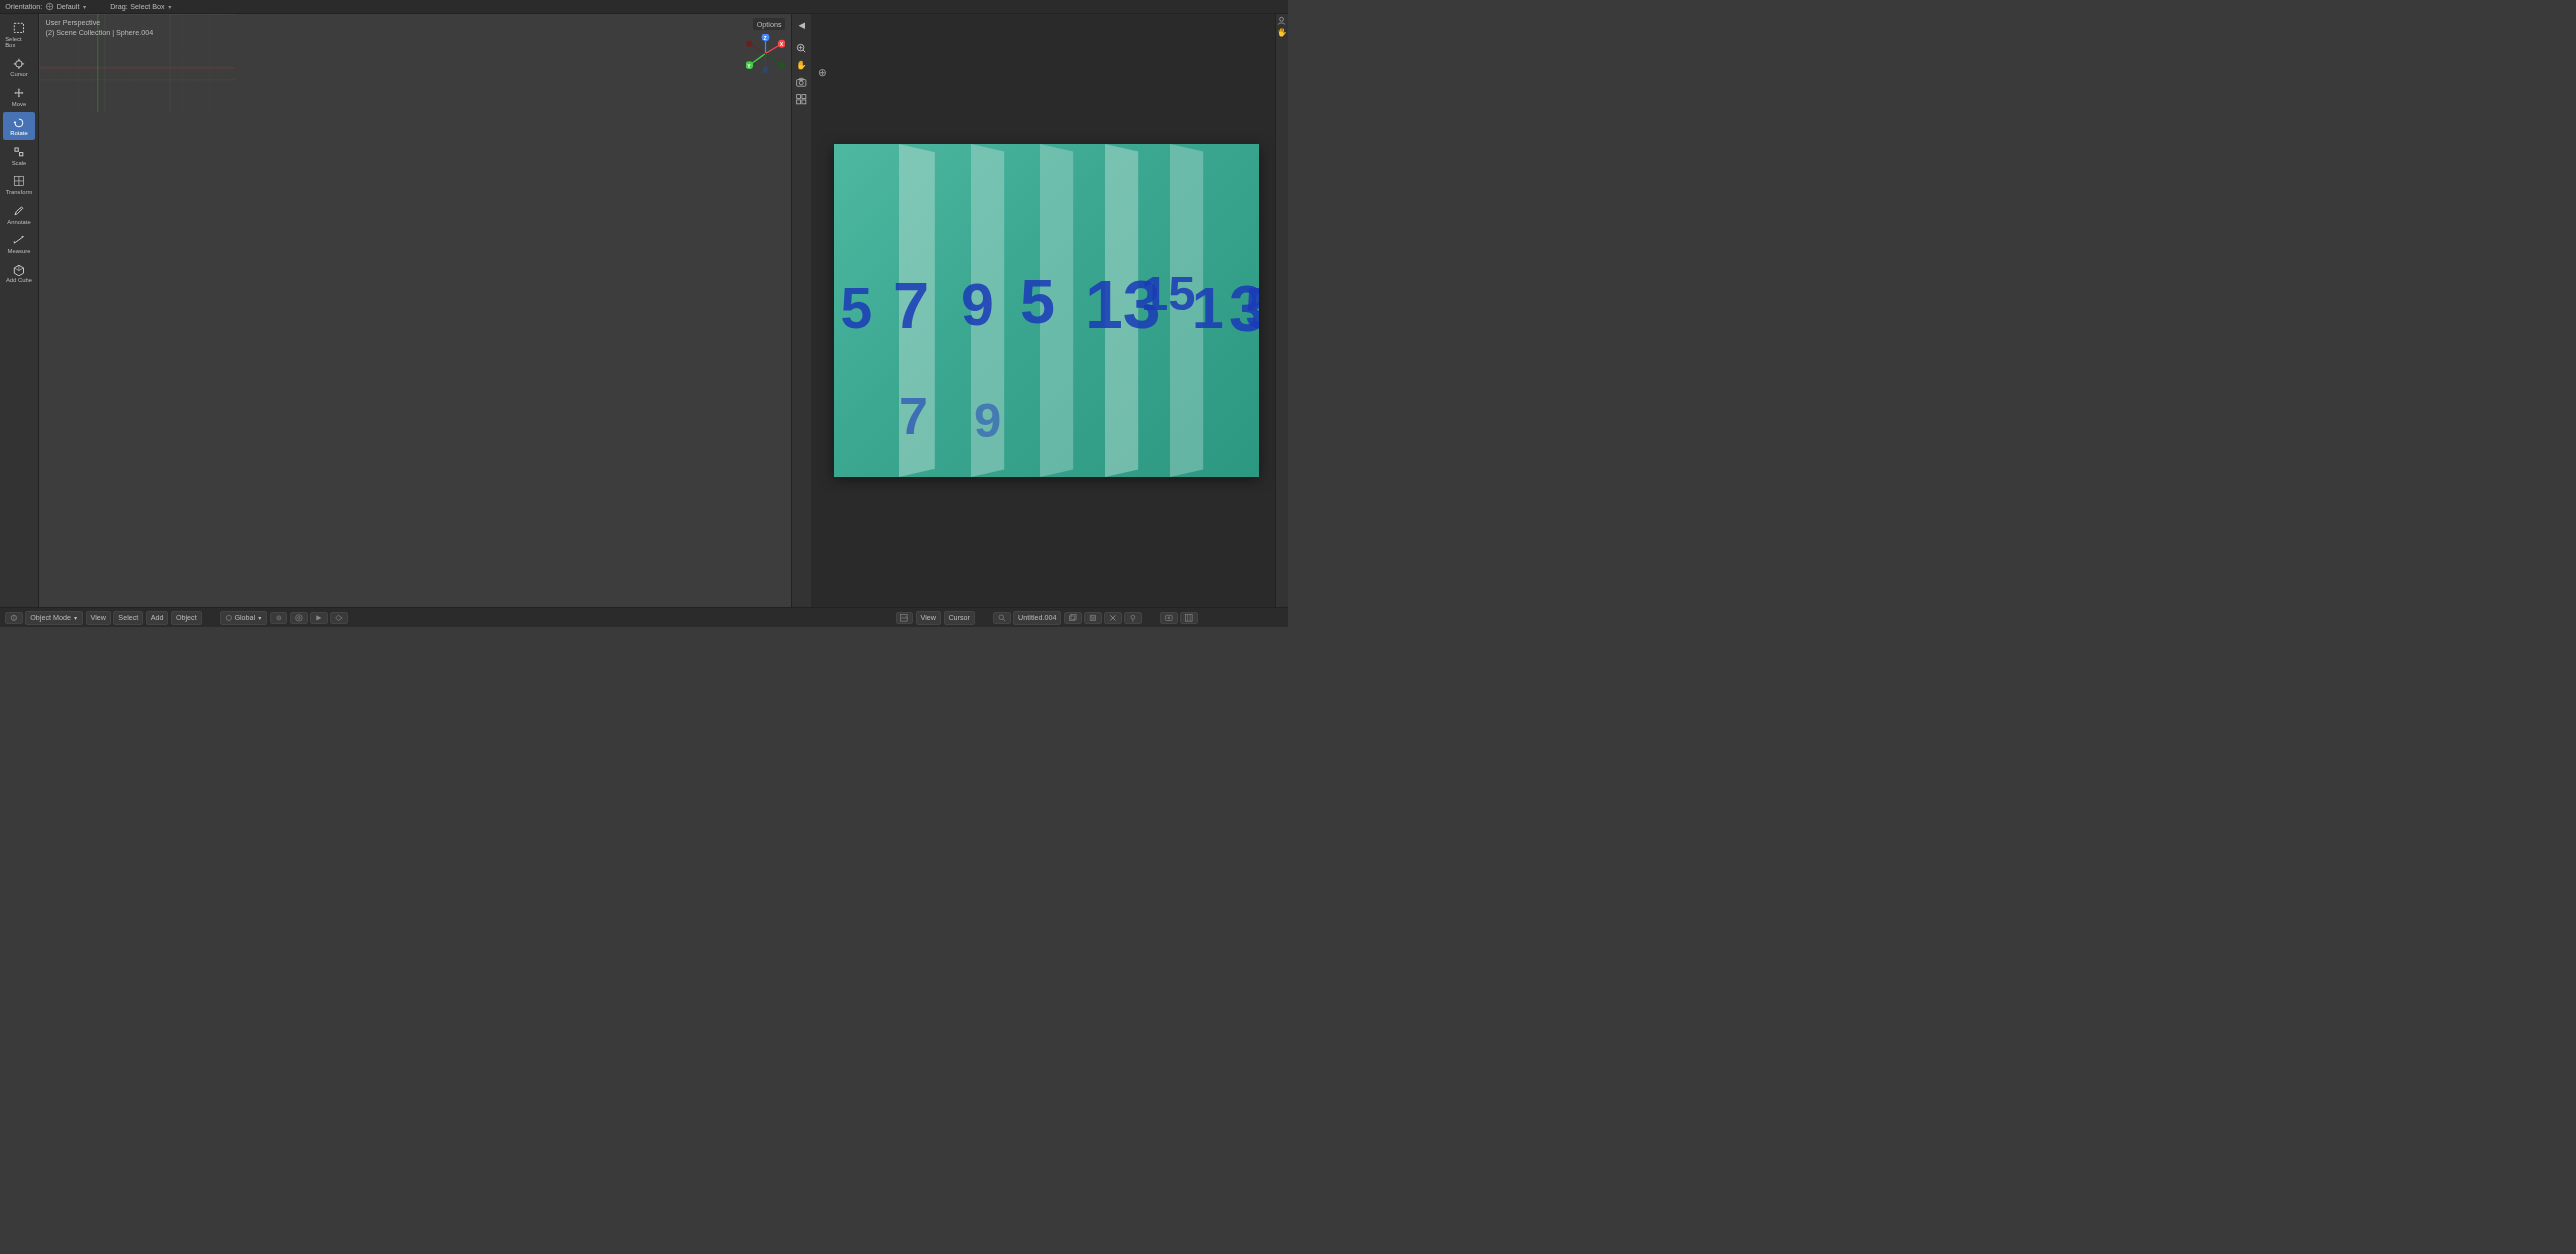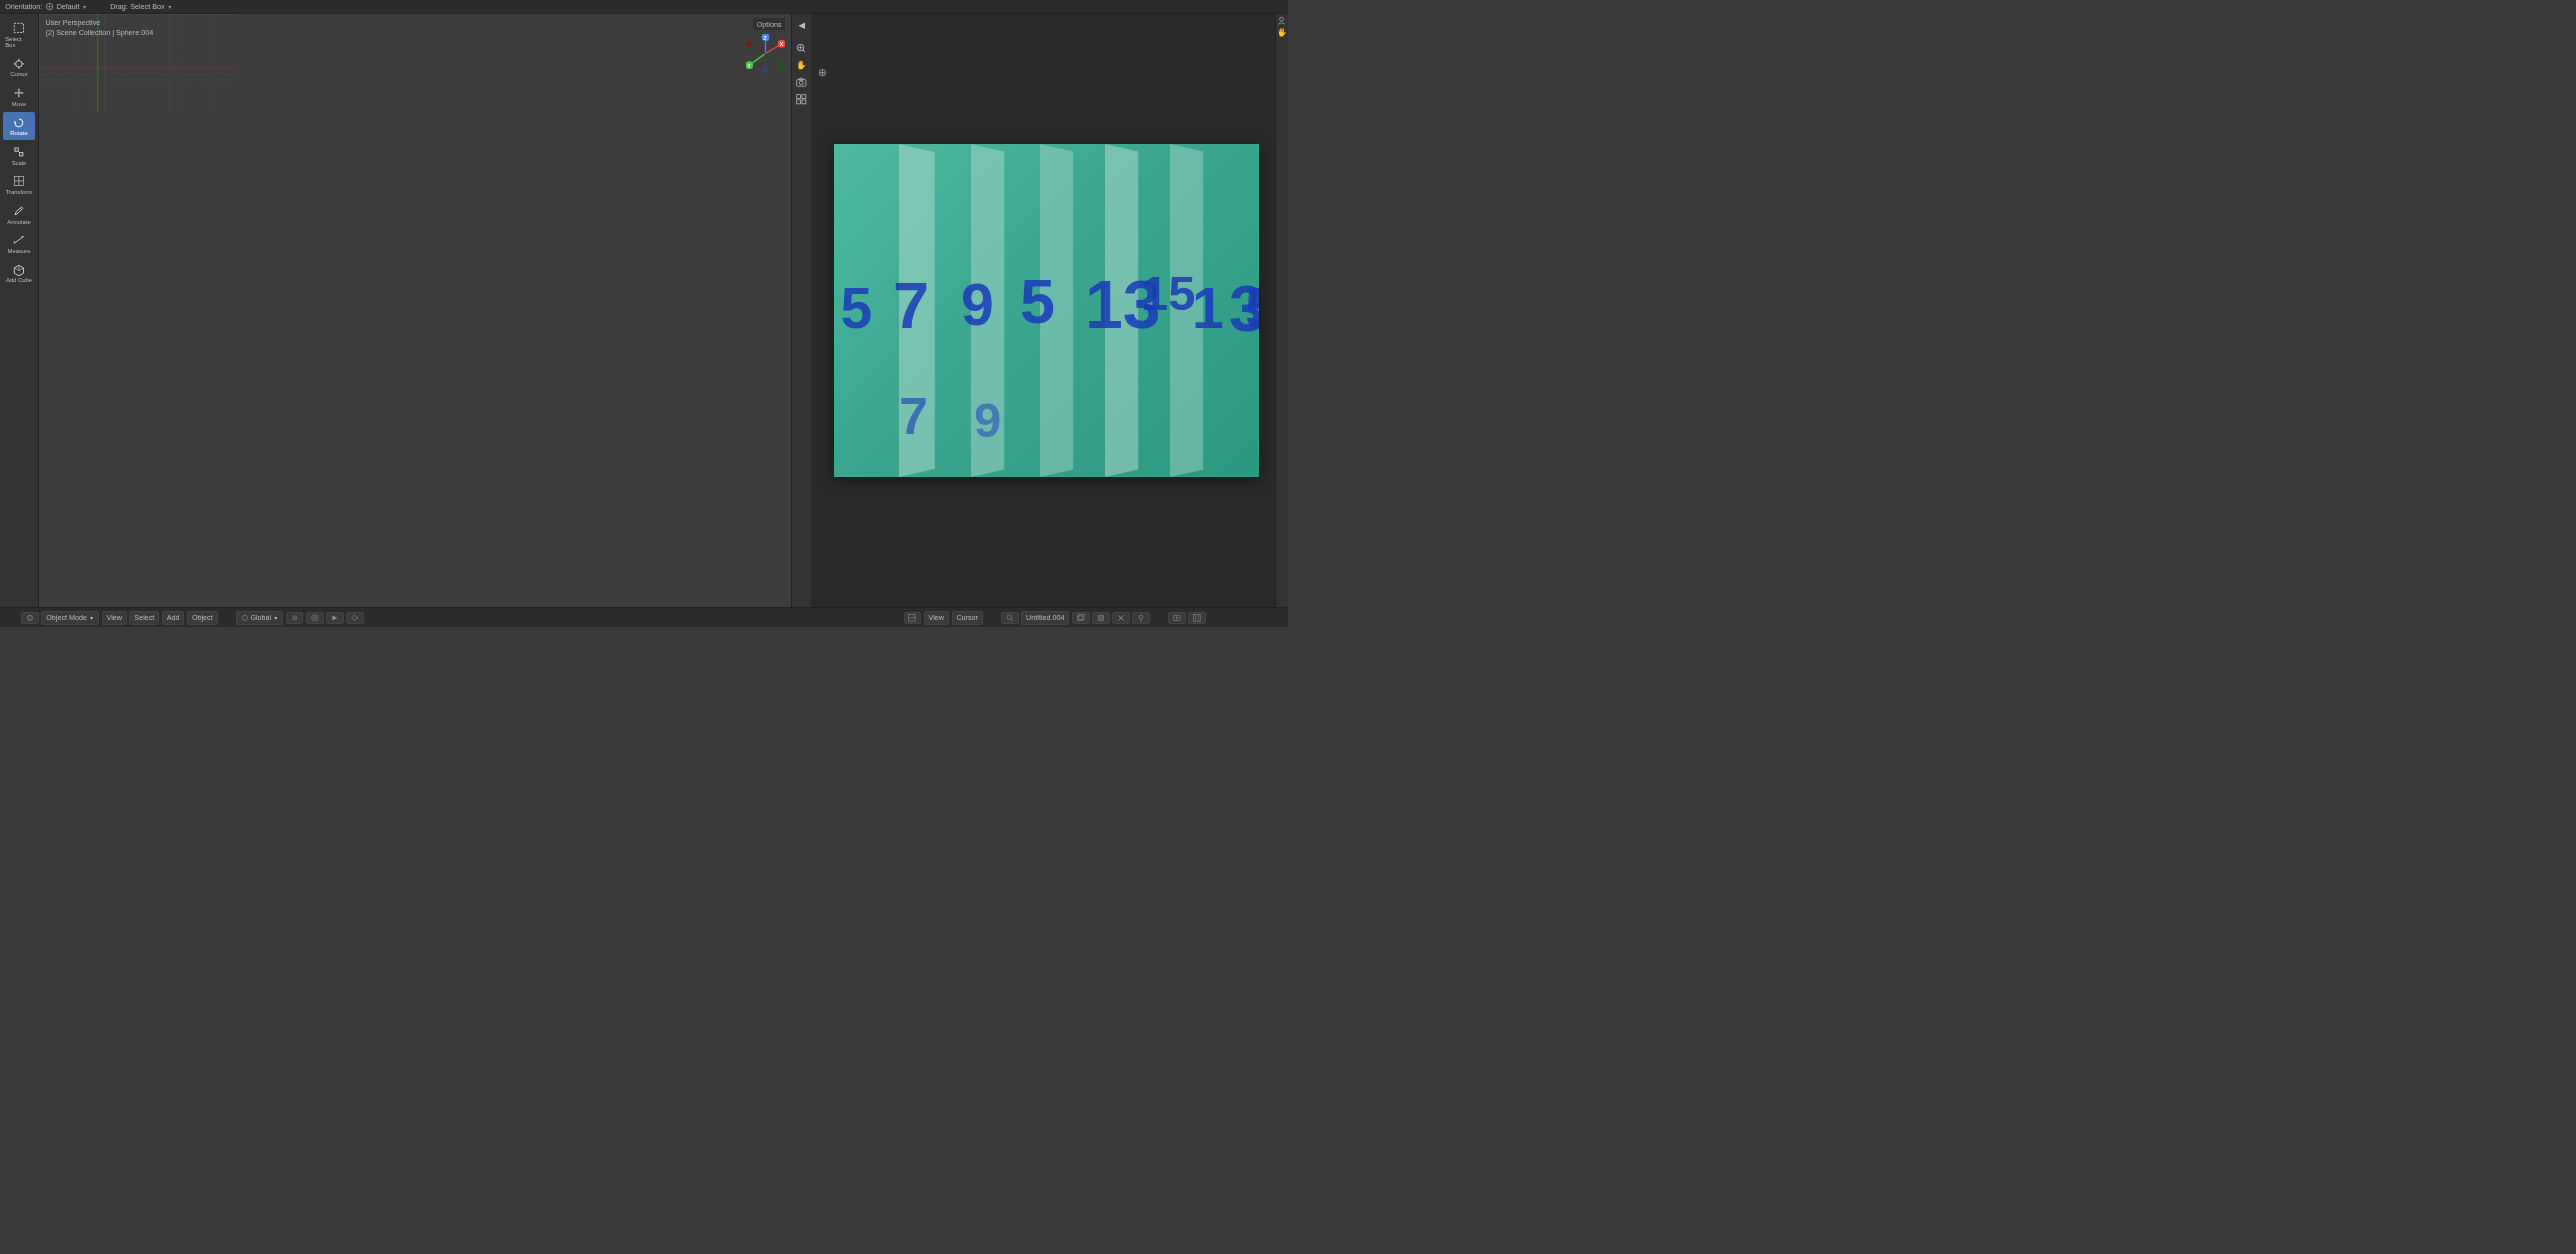--- a/index.html
+++ b/index.html
@@ -192,21 +192,20 @@
       display: flex;
       align-items: center;
       z-index: 100;
     }
     .bottom-bar-left {
       display: flex;
       align-items: center;
       gap: 2.6px;
       padding: 0 5.2px;
       flex: 0 0 503px;
-      margin-left: 16px;
     }
     .bottom-bar-right {
       display: flex;
       align-items: center;
       gap: 2.6px;
       padding: 0 5.2px;
       flex: 1;
     }
     .bottom-btn {
       display: flex;

